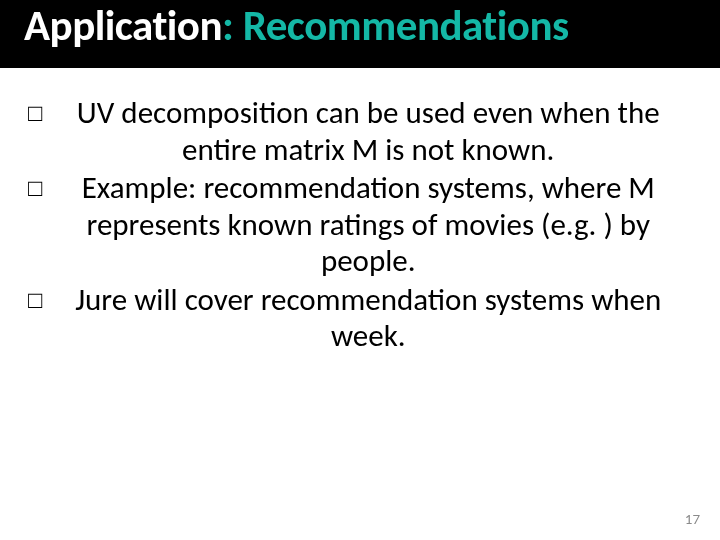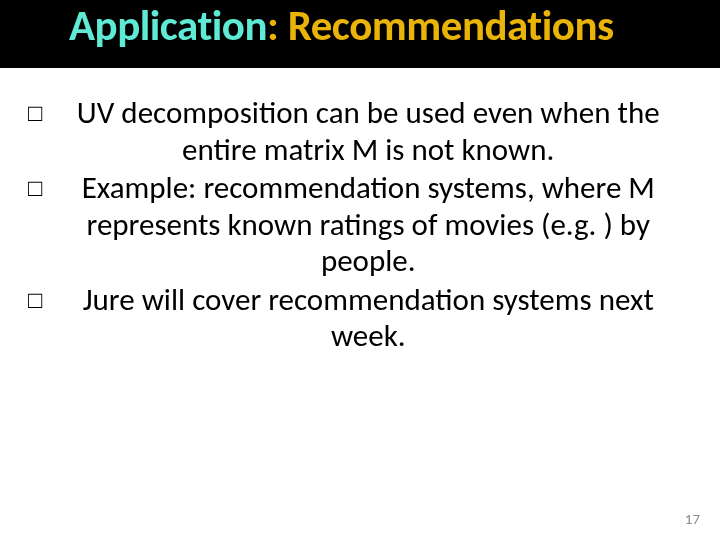--- a/index.html
+++ b/index.html
@@ -17,22 +17,22 @@
     align-items: flex-start;
     padding-left: 24px;
   }
   .title-text {
     font-size: 43px;
     font-weight: 700;
     letter-spacing: -0.5px;
     line-height: 1.1;
     margin-top: 2px;
   }
-  .title-seg1 { color: #5eead4; margin-left: 45px; }
-  .title-seg2 { color: #eab308; }
+  .title-seg1 { color: #ffffff; }
+  .title-seg2 { color: #14b8a6; }
   .content {
     padding: 26px 28px 0 28px;
   }
   .bullet-item {
     display: flex;
     align-items: flex-start;
     font-size: 31px;
     color: #000000;
     line-height: 1.18;
     margin-bottom: 2px;
@@ -75,18 +75,18 @@
     <span class="bullet-text"><span>UV</span><span> decomposition can be used even when the entire matrix M is not known.</span></span>
   </div>
 
   <div class="bullet-item">
     <span class="bullet-square">□</span>
     <span class="bullet-text"><span class="ul">Example</span><span>: recommendation systems, where M represents known ratings of movies (e.g. ) by people.</span></span>
   </div>
 
   <div class="bullet-item">
     <span class="bullet-square">□</span>
-    <span class="bullet-text"><span>Jure</span><span> will cover recommendation systems next week.</span></span>
+    <span class="bullet-text"><span>Jure</span><span> will cover recommendation systems when week.</span></span>
   </div>
 
 </div>
 
 <div class="page-number">17</div>
 
 </body></html>

